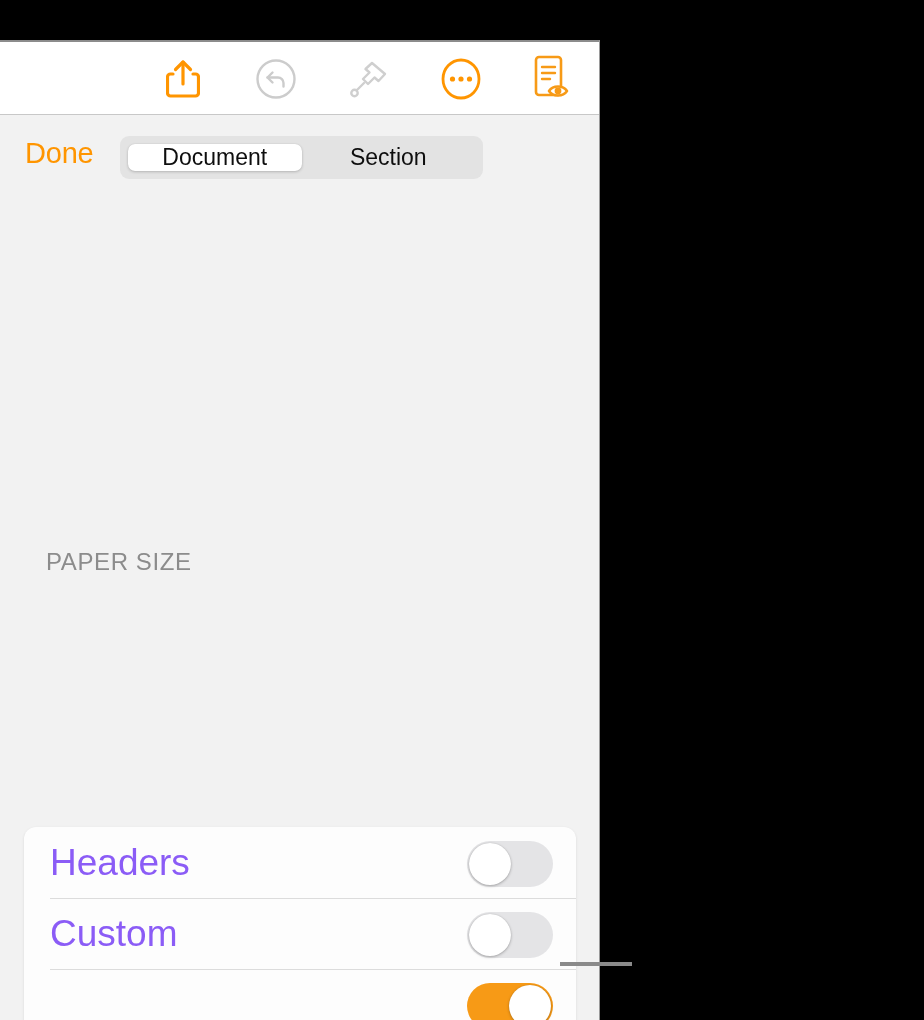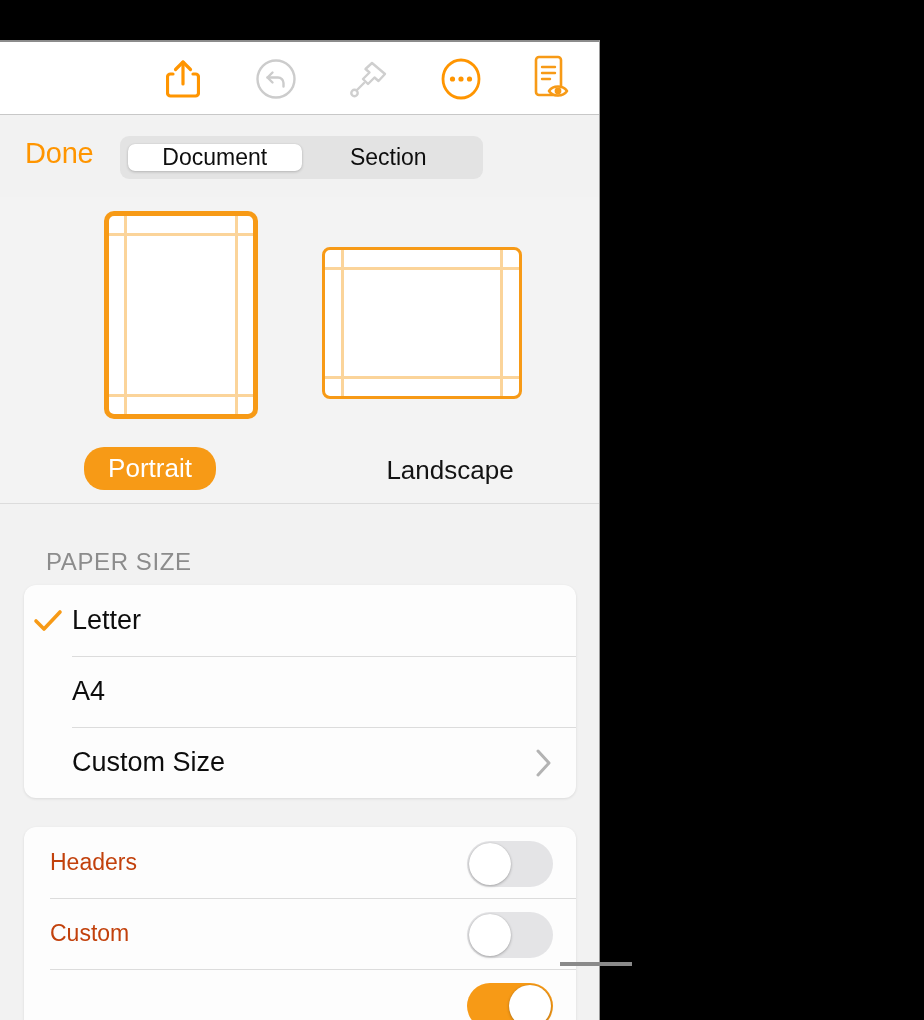--- a/index.html
+++ b/index.html
@@ -161,21 +161,21 @@
   .trow{
     position:relative;height:71px;
     display:flex;align-items:center;
     padding-left:26px;
     box-sizing:border-box;
   }
   .trow + .trow:before{
     content:"";position:absolute;left:26px;right:0;top:0;
     height:1px;background:#dcdcdc;
   }
-  .trow-label{font-size:23px;color:#c2410c;}
+  .trow-label{font-size:37px;color:#8b5cf6;}
   .switch{
     position:absolute;right:23px;top:14px;
     width:86px;height:46px;border-radius:23px;
     background:#e4e4e6;
     cursor:pointer;
   }
   .switch .knob{
     position:absolute;top:2px;left:2px;
     width:42px;height:42px;border-radius:50%;
     background:#ffffff;
@@ -254,73 +254,23 @@
   </div>
 
   <div id="hdr">
     <div id="done-btn">Done</div>
     <div id="segmented">
       <div class="seg on">Document</div>
       <div class="seg">Section</div>
     </div>
   </div>
 
-  <div id="orient">
-
-    <div class="orient-cell" id="cell-portrait">
-      <div class="thumb" id="thumb-portrait">
-        <div class="guide" style="left:15px;top:0;width:3px;height:198px;"></div>
-        <div class="guide" style="right:15px;top:0;width:3px;height:198px;"></div>
-        <div class="guide" style="left:0;top:17px;width:144px;height:3px;"></div>
-        <div class="guide" style="left:0;bottom:17px;width:144px;height:3px;"></div>
-      </div>
-      <div class="orient-label" id="label-portrait">
-        <span>Portrait</span>
-      </div>
-    </div>
-
-    <div class="orient-cell" id="cell-landscape">
-      <div class="thumb" id="thumb-landscape">
-        <div class="guide" style="left:16px;top:0;width:3px;height:146px;"></div>
-        <div class="guide" style="right:16px;top:0;width:3px;height:146px;"></div>
-        <div class="guide" style="left:0;top:17px;width:194px;height:3px;"></div>
-        <div class="guide" style="left:0;bottom:17px;width:194px;height:3px;"></div>
-      </div>
-      <div class="orient-label" id="label-landscape">Landscape</div>
-    </div>
-  </div>
 
   <div id="paper-head">PAPER SIZE</div>
 
-  <div id="paper-card">
-
-    <div class="row">
-      <div class="row-check">
-        <svg width="30" height="26" viewBox="0 0 30 26">
-          <path d="M3 13 L11 21 L27 4" fill="none" stroke="#F79A16" stroke-width="3.6" stroke-linecap="round" stroke-linejoin="round"></path>
-        </svg>
-      </div>
-      <div class="row-label">Letter</div>
-    </div>
-
-    <div class="row">
-      <div class="row-check"></div>
-      <div class="row-label">A4</div>
-    </div>
-
-    <div class="row">
-      <div class="row-check"></div>
-      <div class="row-label">Custom Size</div>
-      <div class="row-chev">
-        <svg width="20" height="32" viewBox="0 0 20 32">
-          <path d="M4 4 L15 16 L4 28" fill="none" stroke="#b3b3b3" stroke-width="3" stroke-linecap="round" stroke-linejoin="round"></path>
-        </svg>
-      </div>
-    </div>
-  </div>
 
   <div id="toggle-card">
 
     <div class="trow">
       <div class="trow-label">Headers</div>
       <div class="switch">
         <div class="knob"></div>
       </div>
     </div>
 

